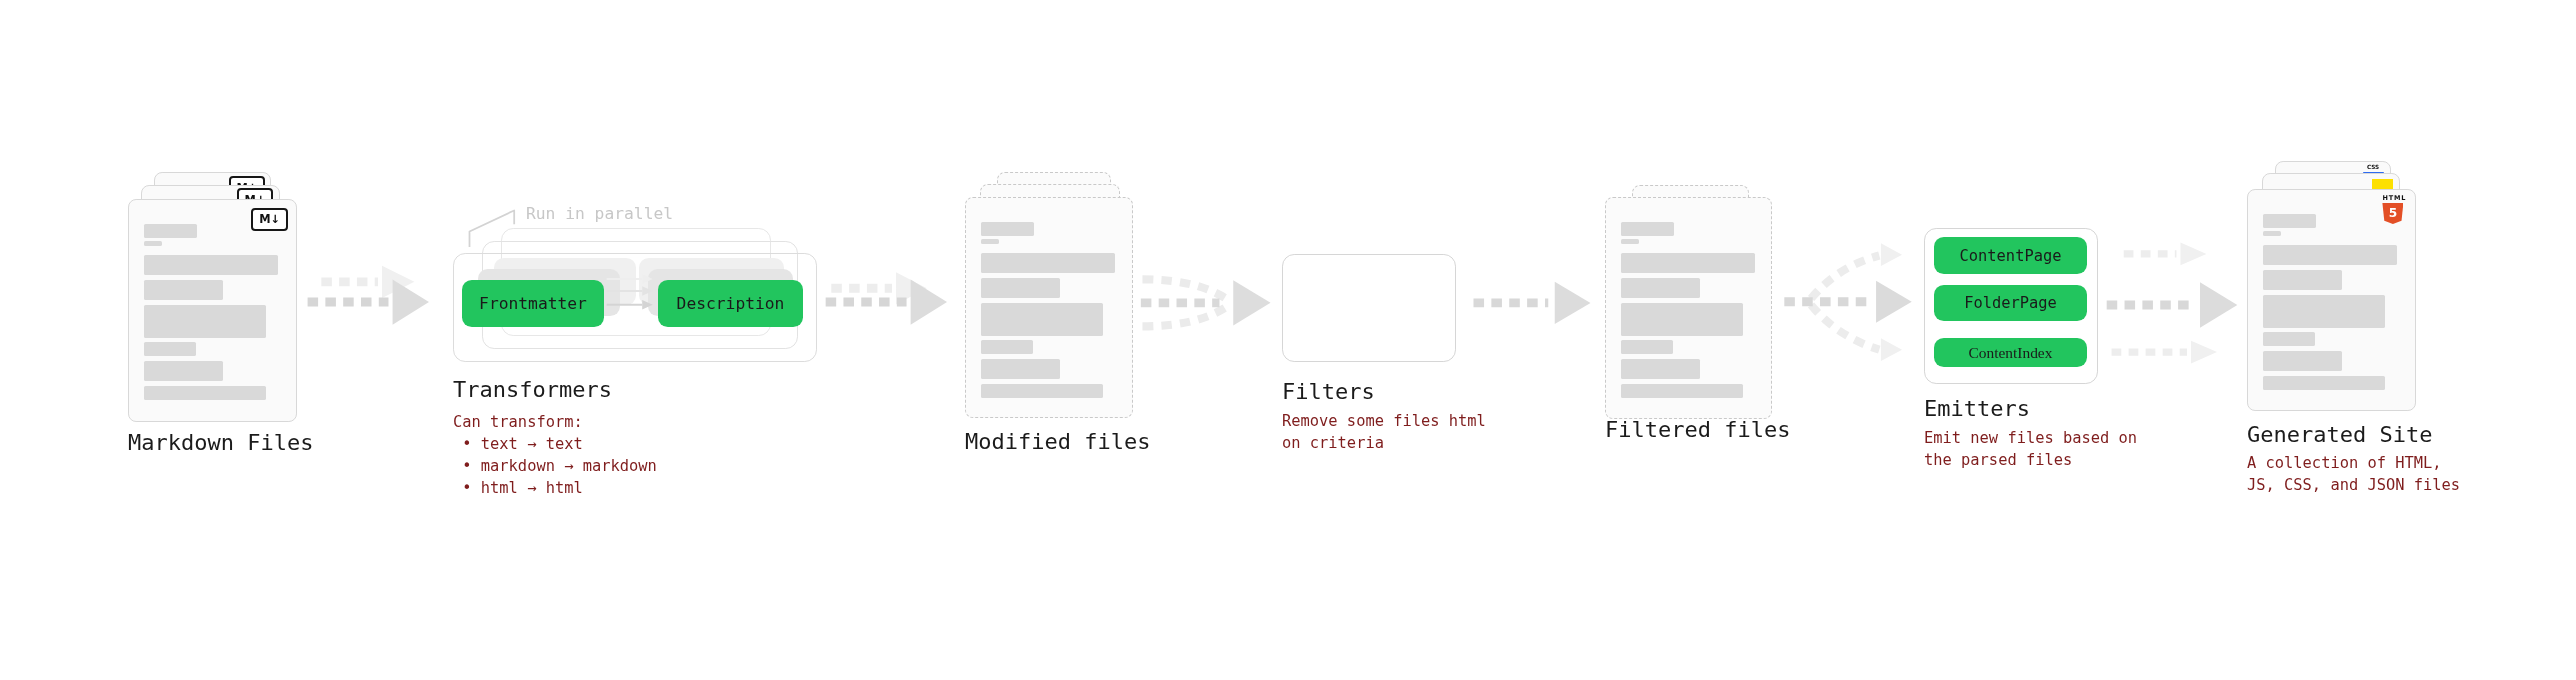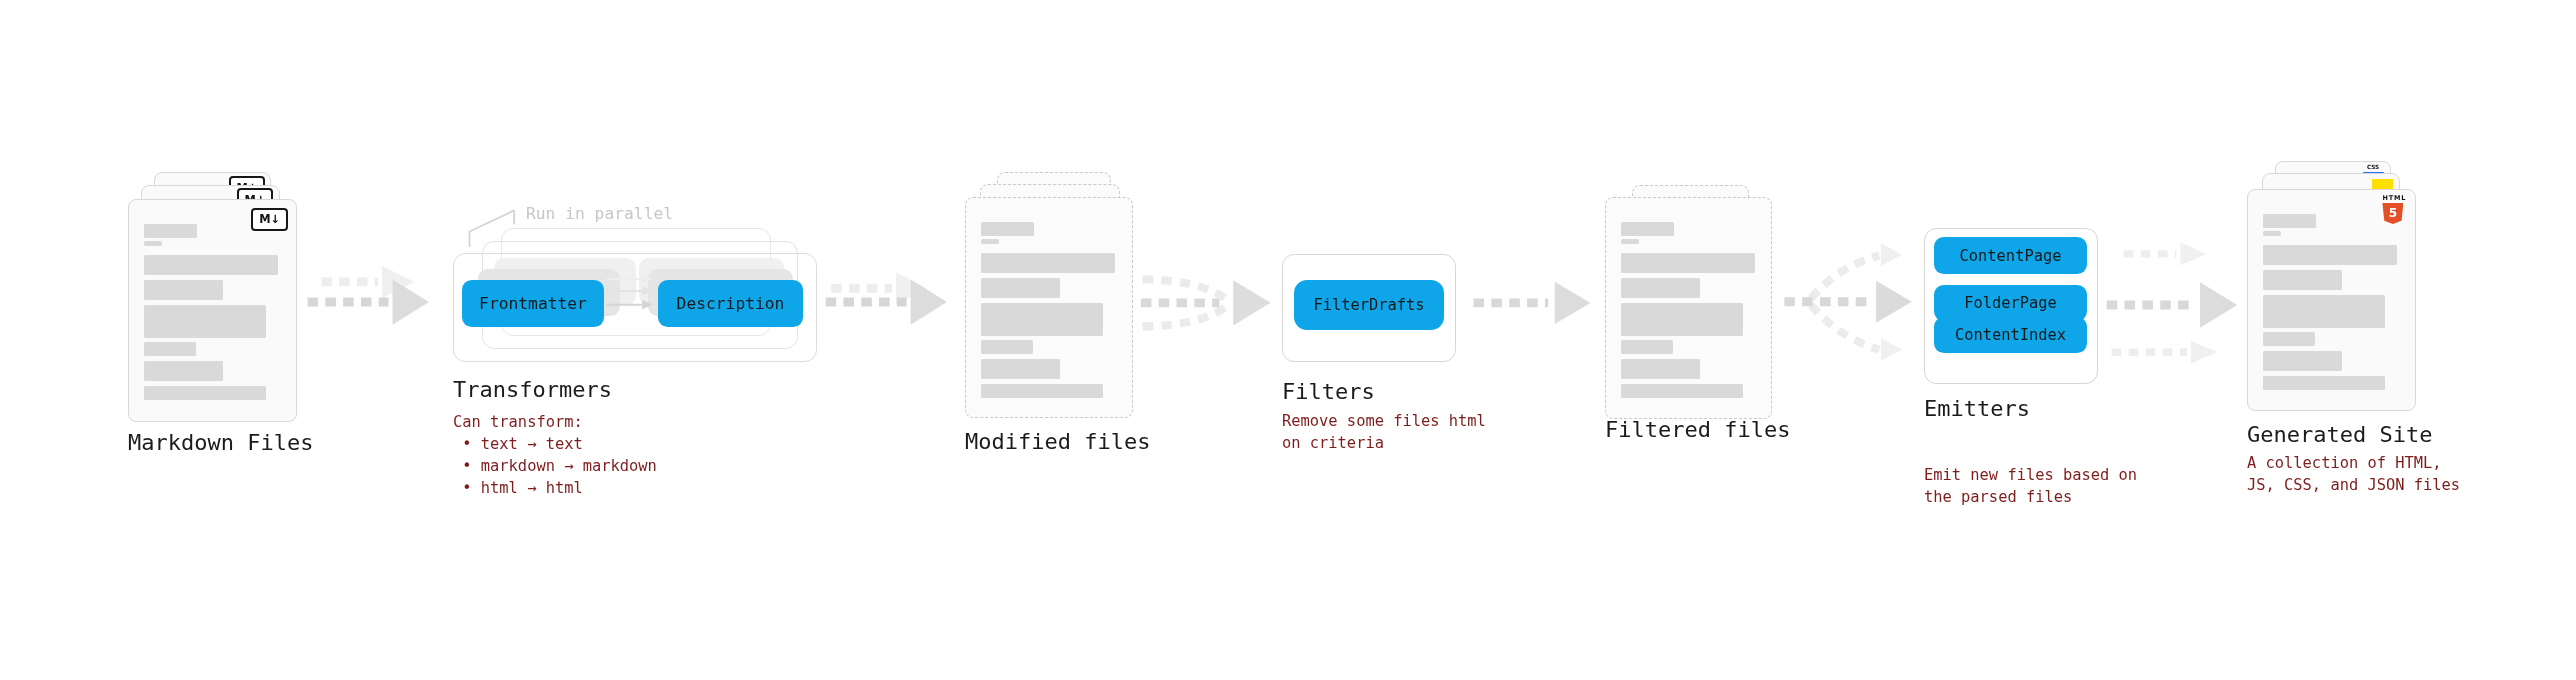--- a/index.html
+++ b/index.html
@@ -34,21 +34,21 @@
   .css-badge .css-bar{margin-top:0.8px;height:3.3px;background:#2e6bf0;border-radius:0.8px;}
   .js-badge{position:absolute;width:20.3px;height:10.6px;background:#fd0;background:#fde000;}
   .html5-logo{position:absolute;width:22px;text-align:center;}
   .html5-word{font-family:"DejaVu Sans",sans-serif;font-weight:700;font-size:6.5px;letter-spacing:0.8px;color:#111;line-height:7.3px;}
   .html5-shield{margin-top:0.8px;width:21px;height:21px;background:#e34f26;
                 clip-path:polygon(0 0,100% 0,91% 85%,50% 100%,9% 85%);
                 display:flex;align-items:center;justify-content:center;
                 color:#fff;font-family:"DejaVu Sans",sans-serif;font-weight:700;font-size:12.2px;}
 
   
-  .pill{position:absolute;background:#0ea5e9;border-radius:9.8px;display:flex;align-items:center;
+  .pill{position:absolute;background:#22c55e;border-radius:9.8px;display:flex;align-items:center;
         justify-content:center;font-size:16.3px;color:#1a1a1a;}
   .pill.ghost1{background:#e5e5e5;}
   .pill.ghost2{background:#f0f0f0;}
 
   
   .outline-box{position:absolute;border-radius:12.2px;background:transparent;}
 
   
   .node-title{position:absolute;font-size:22px;line-height:26px;color:#1b1b1b;white-space:pre;}
   .node-body{position:absolute;font-size:15.4px;line-height:22px;color:#7f1d1d;white-space:pre;}
@@ -139,21 +139,20 @@
   <div class="node-title" style="left:965px;top:429px;">Modified files</div>
 
   <svg class="abs" style="left:1134px;top:268px;" width="145" height="77" viewBox="0 0 178 95">
     <path d="M 10 14 Q 78 14 115 39" fill="none" stroke="#ebebeb" stroke-width="10" stroke-dasharray="13 10"></path>
     <path d="M 10 72 Q 78 72 115 47" fill="none" stroke="#ebebeb" stroke-width="10" stroke-dasharray="13 10"></path>
     <line x1="8" y1="43" x2="105" y2="43" stroke="#d9d9d9" stroke-width="11" stroke-dasharray="13 9"></line>
     <polygon points="122,15 168,43 122,71" fill="#dddddd"></polygon>
   </svg>
 
   <div class="outline-box" style="left:1282px;top:254px;width:172px;height:106px;border:1.2px solid #d6d6d6;"></div>
-  <div class="pill" style="left:1294px;top:280px;width:150px;height:50px;border-radius:13px;font-size:15.4px;">FilterDrafts</div>
   <div class="node-title" style="left:1282px;top:379px;">Filters</div>
   <div class="node-body" style="left:1282px;top:410px;">Remove some files html
 on criteria</div>
 
   <svg class="abs" style="left:1467px;top:272px;" width="130" height="65" viewBox="0 0 160 80">
     <line x1="8" y1="38" x2="100" y2="38" stroke="#d8d8d8" stroke-width="11" stroke-dasharray="13 9"></line>
     <polygon points="108,12 152,38 108,64" fill="#dcdcdc"></polygon>
   </svg>
 
   <div class="doc-card dashed" style="left:1632px;top:185px;width:115px;height:81px;"></div>
@@ -174,23 +173,23 @@
     <polygon points="124,9 150,23 124,37" fill="#f0f0f0"></polygon>
     <path d="M 38 85 Q 70 124 122 140" fill="none" stroke="#ececec" stroke-width="10" stroke-dasharray="13 10"></path>
     <polygon points="124,126 150,140 124,154" fill="#f0f0f0"></polygon>
     <line x1="5" y1="81" x2="112" y2="81" stroke="#d8d8d8" stroke-width="11" stroke-dasharray="13 9"></line>
     <polygon points="118,55 162,81 118,107" fill="#dbdbdb"></polygon>
   </svg>
 
   <div class="outline-box" style="left:1924px;top:228px;width:172px;height:154px;border:1.2px solid #d6d6d6;"></div>
   <div class="pill" style="left:1934px;top:237px;width:153px;height:37px;font-size:15.4px;">ContentPage</div>
   <div class="pill" style="left:1934px;top:285px;width:153px;height:36px;font-size:15.4px;">FolderPage</div>
-  <div class="pill" style="left:1934px;top:317px;width:153px;height:36px;font-size:15.4px;">ContentIndex</div>
+  <div class="pill" style="left:1934px;top:338px;width:153px;height:29px;font-size:15.4px;font-family:Liberation Serif, serif;">ContentIndex</div>
   <div class="node-title" style="left:1924px;top:396px;">Emitters</div>
-  <div class="node-body" style="left:1924px;top:427px;margin-top:37px;">Emit new files based on
+  <div class="node-body" style="left:1924px;top:427px;">Emit new files based on
 the parsed files</div>
 
   <svg class="abs" style="left:2101px;top:232px;" width="142" height="142" viewBox="0 0 175 175">
     <line x1="28" y1="27" x2="93" y2="27" stroke="#ededed" stroke-width="9" stroke-dasharray="12 9"></line>
     <polygon points="98,13 130,27 98,41" fill="#f0f0f0"></polygon>
     <line x1="7" y1="90" x2="115" y2="90" stroke="#d8d8d8" stroke-width="11" stroke-dasharray="13 9"></line>
     <polygon points="122,62 168,90 122,118" fill="#dcdcdc"></polygon>
     <line x1="13" y1="148" x2="106" y2="148" stroke="#ededed" stroke-width="9" stroke-dasharray="12 9"></line>
     <polygon points="111,134 143,148 111,162" fill="#f0f0f0"></polygon>
   </svg>

